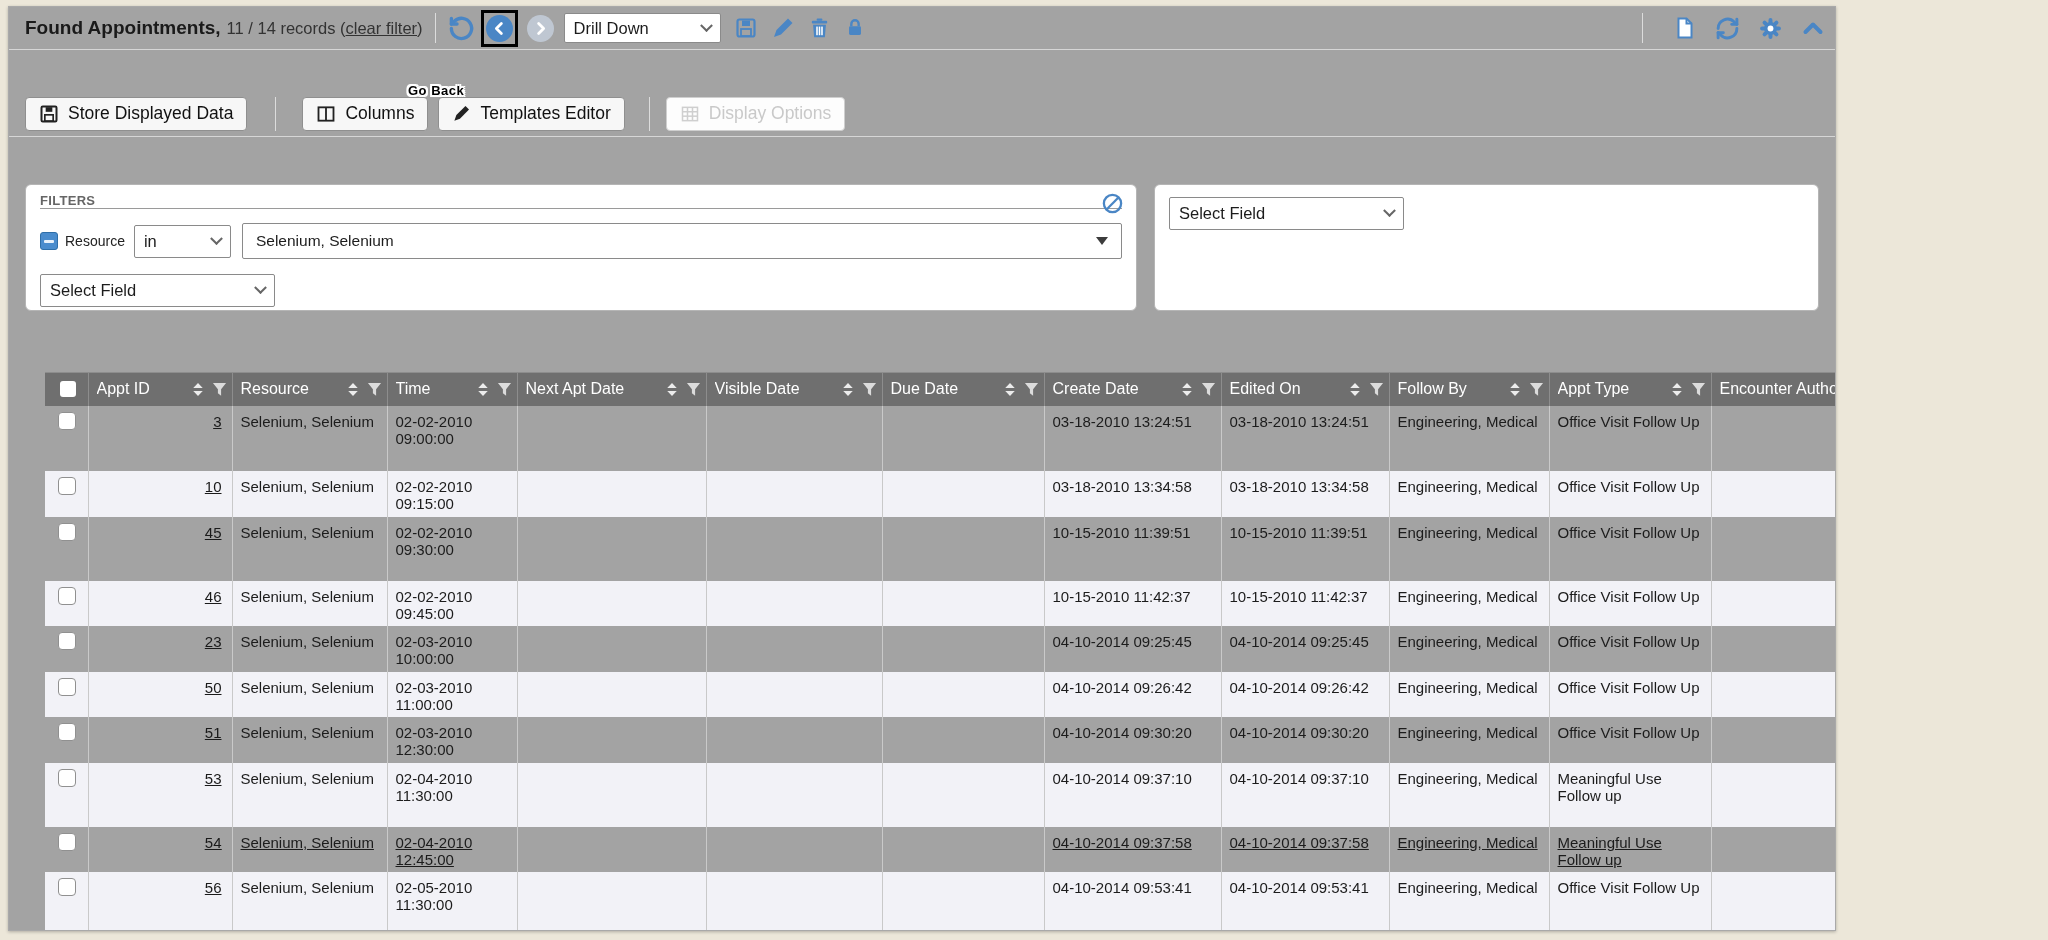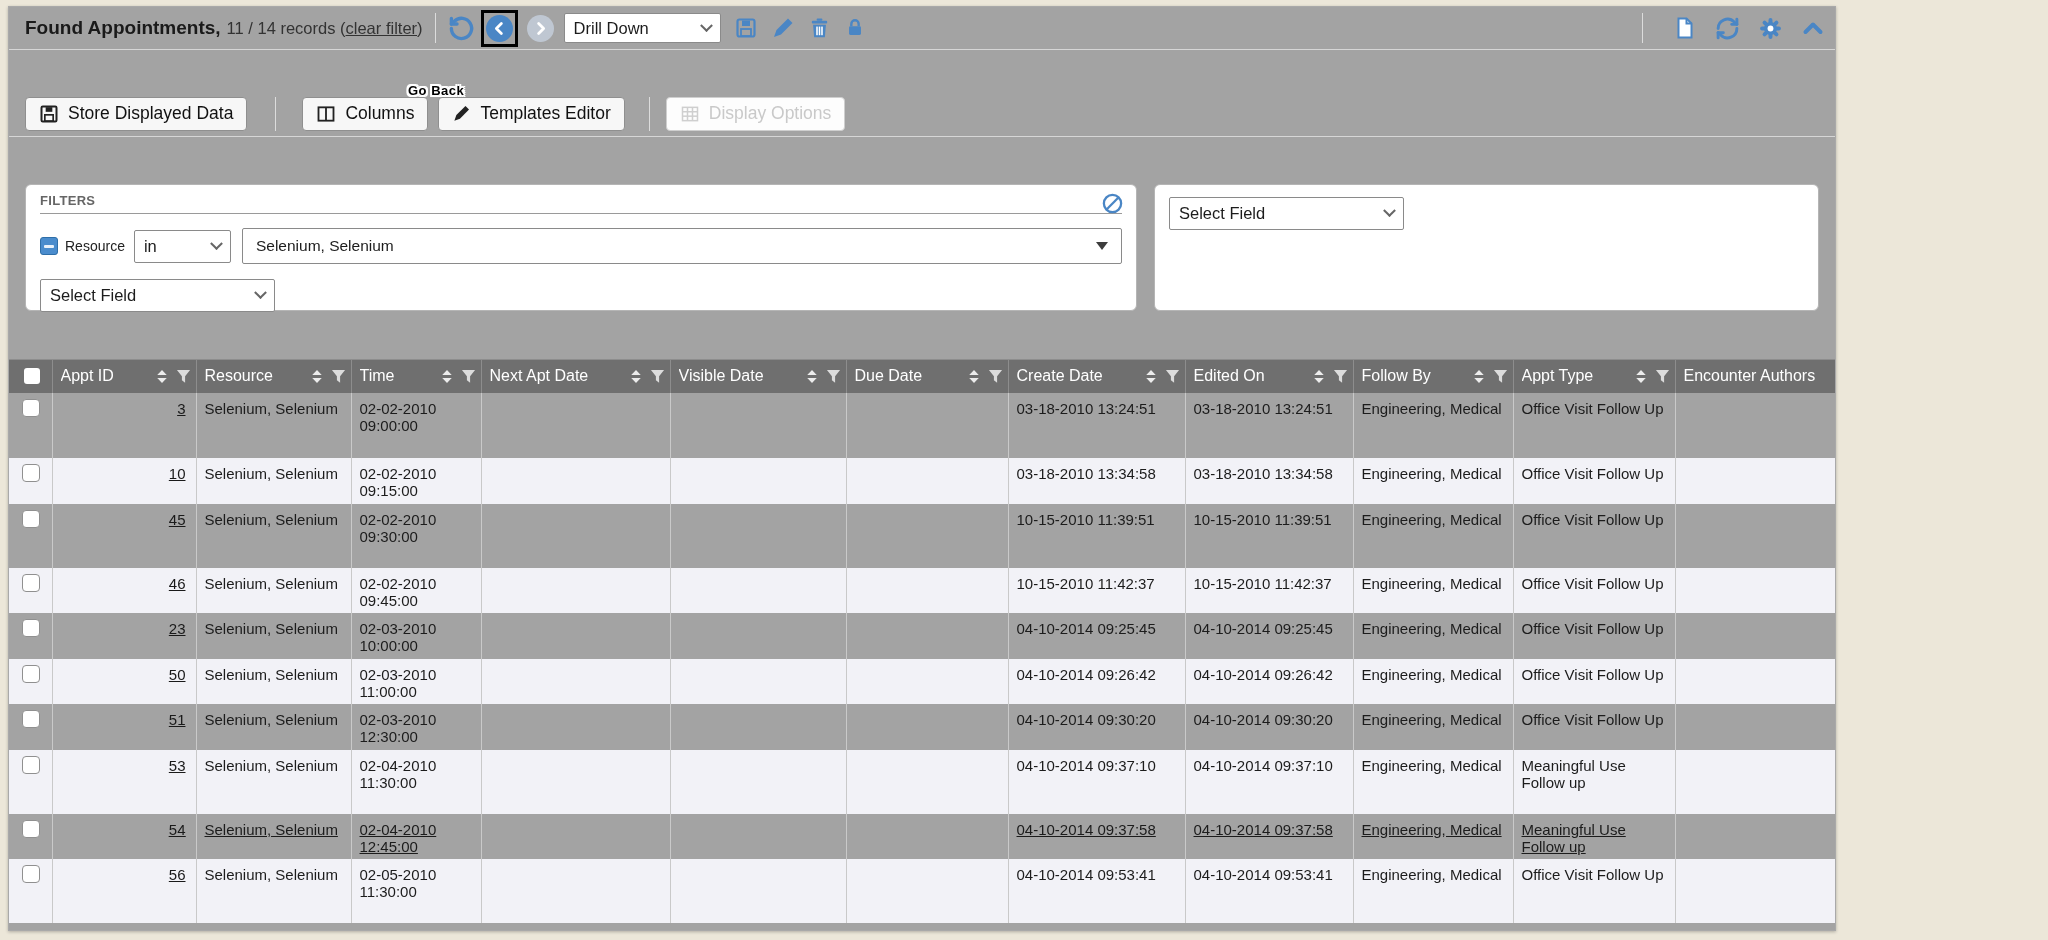--- a/index.html
+++ b/index.html
@@ -65,21 +65,21 @@
     text-shadow:-2px -2px 0 #fff,2px -2px 0 #fff,-2px 2px 0 #fff,2px 2px 0 #fff,
                 -2px 0 0 #fff,2px 0 0 #fff,0 -2px 0 #fff,0 2px 0 #fff;
     text-align:center;
   }
   
   .filters-row { flex:0 0 135px; display:flex; gap:17px; padding:6px 16px 0; }
   .fbox { border:1px solid #b5b5b5; border-radius:6px; height:127px; position:relative; background:#fff; }
   .fbox-filters { width:1112px; }
   .fbox-group { flex:1; }
   .fbox-head {
-    margin:8px 14px 0; border-bottom:1px solid #9a9a9a; padding-bottom:5px;
+    margin:8px 14px 0; border-bottom:1px solid #9a9a9a; 
     font-size:13px; font-weight:bold; color:#666; letter-spacing:.3px;
   }
   .slash-btn { position:absolute; right:12px; top:7px; cursor:pointer; }
   .filter-line { display:flex; align-items:center; margin:14px 14px 0; }
   .minus-sq {
     width:18px; height:18px; background:#4a8ccd; border:1px solid #2e6ea8; border-radius:3px;
     display:flex; align-items:center; justify-content:center; cursor:pointer; flex:0 0 18px;
   }
   .minus-sq i { display:block; width:10px; height:3px; background:#e8f1fa; border-radius:1px; }
   .flabel { font-size:14px; color:#222; margin:0 9px 0 7px; }
@@ -88,21 +88,21 @@
     flex:1; height:36px; margin-left:11px; background:#fff;
     border:1px solid #8a8a8a; border-radius:2px; display:flex; align-items:center;
     justify-content:space-between; padding:0 13px; font-size:15.5px; cursor:pointer;
   }
   .dd-tri { width:0; height:0; border-left:6px solid transparent; border-right:6px solid transparent;
             border-top:8px solid #3c3c3c; }
   .addfield-line { margin:15px 14px 0; }
   .field-sel { width:235px; height:33px; }
   .group-sel { width:235px; height:33px; margin:12px 14px 0; }
   
-  .tablewrap { margin-top:5px; }
+  .tablewrap { margin-top:18px;padding-left:36px; }
   table { width:100%; border-collapse:collapse; table-layout:fixed; }
   thead th {
     background:#6f6f6f; color:#fff; font-weight:normal; font-size:16px;
     height:33px; text-align:left; padding:0 5px 0 8px;
     border-right:1px solid #8d8d8d; border-top:1px solid #8d8d8d;
   }
   thead th:last-child { border-right:none; }
   .hcell { display:flex; align-items:center; }
   .hlbl { white-space:nowrap; overflow:hidden; }
   .hicons { margin-left:auto; display:flex; align-items:center; gap:6px; padding-left:5px; }

